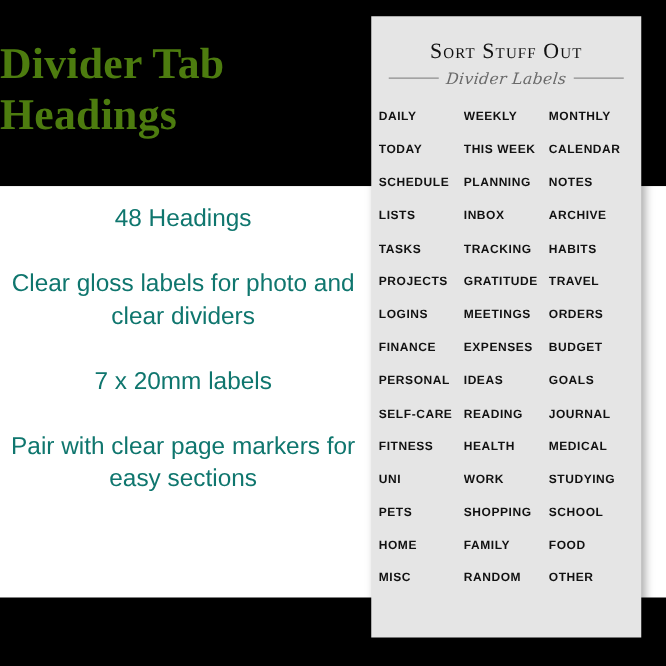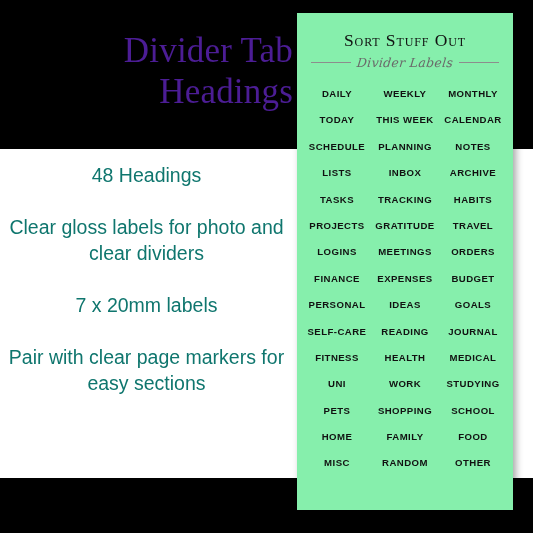--- a/index.html
+++ b/index.html
@@ -39,26 +39,26 @@
   
   .left-panel {
     position: absolute;
     left: 0; top: 0;
     width: 293px; height: 533px;
   }
   .promo-title {
     position: absolute;
     left: 0; top: 30px;
     width: 293px;
-    color: #4c1d95;
+    color: #4d7c0f;
     font-family: "Liberation Serif", "DejaVu Serif", serif;
-    font-weight: 400;
+    font-weight: 700;
     font-size: 35px;
     line-height: 41px;
-    text-align: right;
+    text-align: left;
     letter-spacing: 0.2px;
   }
   .promo-body {
     position: absolute;
     left: 8px; top: 162px;
     width: 277px;
     color: #0f766e;
     font-size: 19.5px;
     line-height: 26px;
     text-align: center;
@@ -66,21 +66,21 @@
   .promo-body p {
     margin: 0 0 26px 0;
   }
   .promo-body p:last-child { margin-bottom: 0; }
 
   
   .card {
     position: absolute;
     left: 297px; top: 13px;
     width: 216px; height: 497px;
-    background: #86efac;
+    background: #e5e5e5;
     box-shadow: 3px 3px 7px rgba(0,0,0,0.35);
     overflow: hidden;
   }
   .card-brand {
     margin: 17px 0 0 0;
     text-align: center;
     font-family: "Liberation Serif", "DejaVu Serif", serif;
     font-size: 17.5px;
     font-variant: small-caps;
     letter-spacing: 0.9px;
@@ -112,21 +112,20 @@
   .label-grid {
     margin: 11px 0 0 0;
     padding: 0 6px;
     display: grid;
     grid-template-columns: 1fr 1fr 1fr;
     row-gap: 0px;
   }
   .label-cell {
     height: 26.4px;
     line-height: 26.4px;
-    text-align: center;
     font-size: 9.6px;
     font-weight: 700;
     letter-spacing: 0.45px;
     color: #111111;
     white-space: nowrap;
     overflow: hidden;
   }
 </style>
 </head>
 <body>

